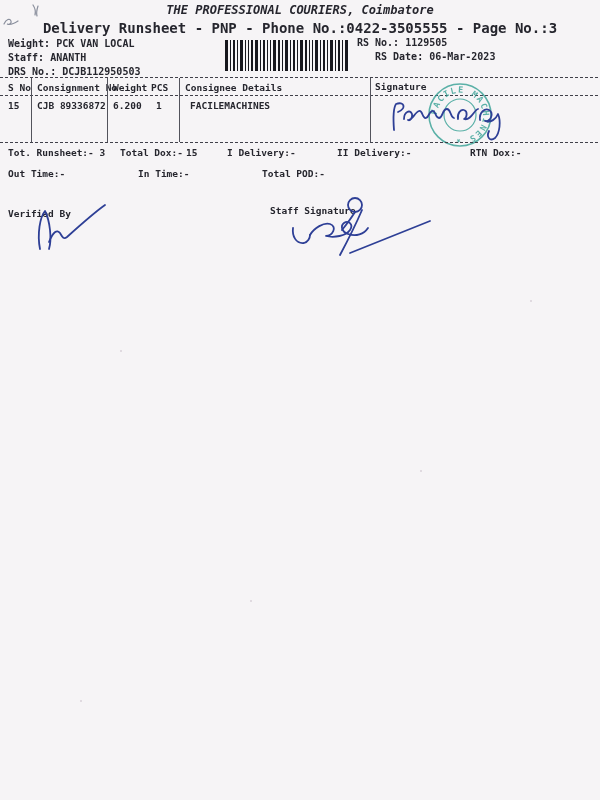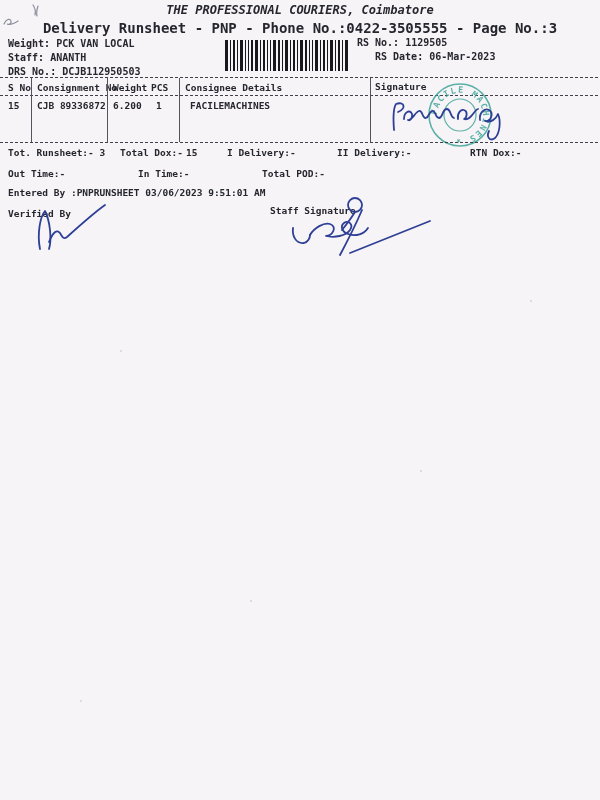--- a/index.html
+++ b/index.html
@@ -135,21 +135,20 @@
   <div class="t sz-body" style="left:120px;top:148px;">Total Dox:-</div>
   <div class="t sz-body" style="left:186px;top:148px;">15</div>
   <div class="t sz-body" style="left:227px;top:148px;text-align:center;">I Delivery:-</div>
   <div class="t sz-body" style="left:337px;top:148px;">II Delivery:-</div>
   <div class="t sz-body" style="left:470px;top:148px;">RTN Dox:-</div>
 
   <div class="t sz-body" style="left:8px;top:169px;">Out Time:-</div>
   <div class="t sz-body" style="left:138px;top:169px;text-align:center;">In Time:-</div>
   <div class="t sz-body" style="left:262px;top:169px;">Total POD:-</div>
 
-  <div class="t sz-body" style="left:8px;top:188px;">Entered By :PNPRUNSHEET 03/06/2023 9:51:01 AM</div>
 
   <div class="t sz-body" style="left:8px;top:209px;">Verified By</div>
   <div class="t sz-body" style="left:270px;top:206px;">Staff Signature</div>
 
   <svg class="sig" style="left:25px;top:200px;" width="110" height="55" viewBox="0 0 110 55">
     <path d="M15 49 C12 34 15 17 20 11 C25 21 27 39 24 49"></path>
     <path d="M24 42 C28 32 32 29 35 33 C37 36 38 40 42 37 C52 28 70 12 80 5"></path>
   </svg>
 
   <svg class="sig" style="left:280px;top:192px;" width="160" height="70" viewBox="0 0 160 70">

